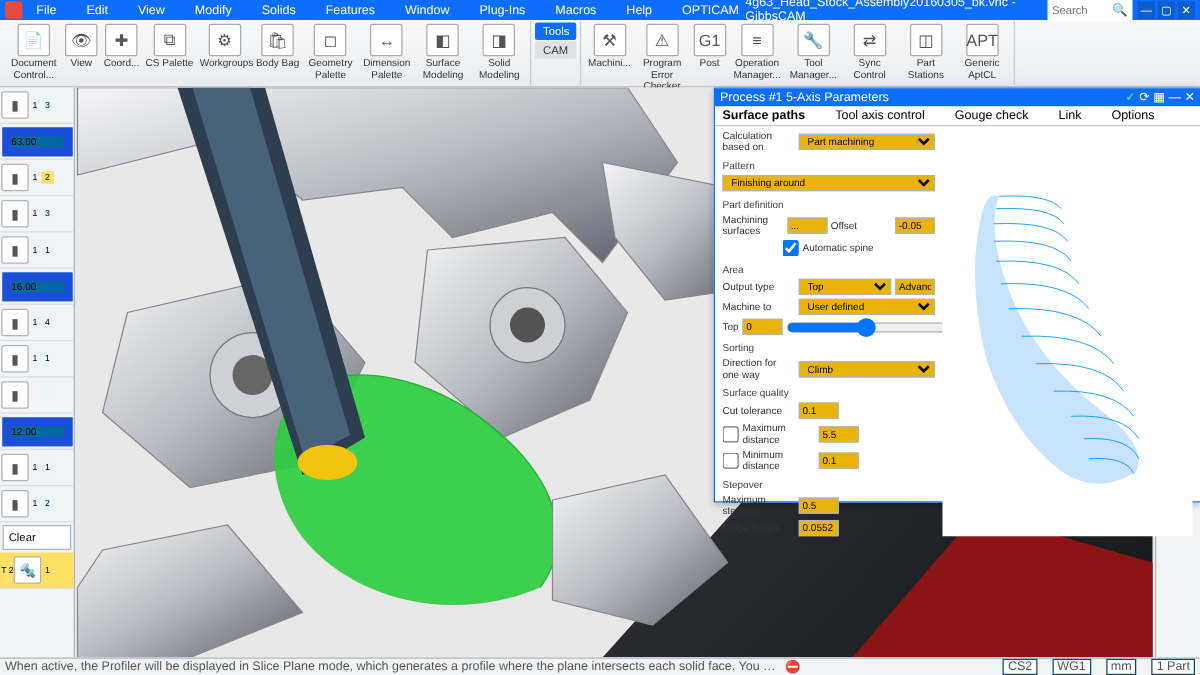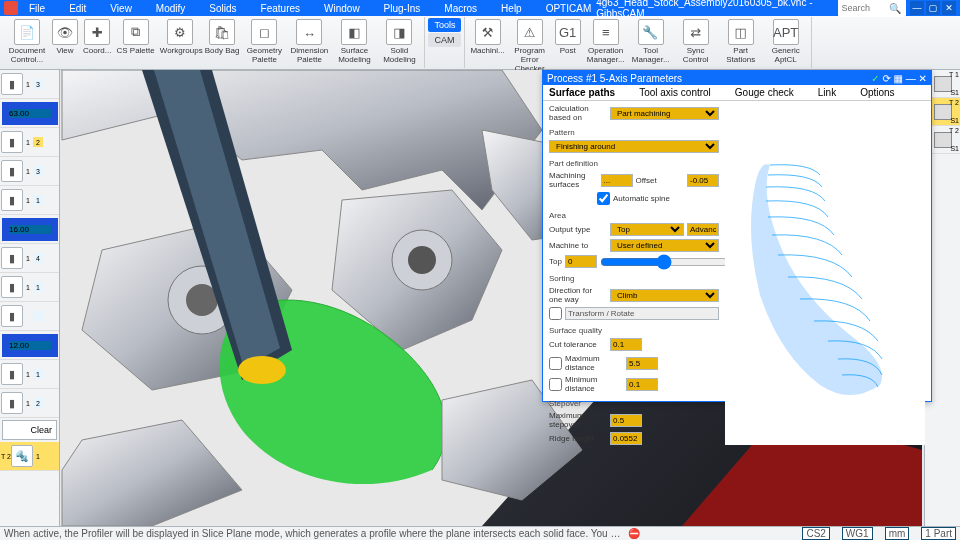--- a/index.html
+++ b/index.html
@@ -20,29 +20,29 @@
 .ribbon-btn .lbl{font-size:8px;color:#333;text-align:center;line-height:9px;max-width:40px}
 .ribbon-row{display:flex;gap:1px}
 .ribbon-tab{background:#0d6efd;color:#fff;padding:2px 6px;font-size:9px;border-radius:2px}
 .ribbon-tab.inactive{background:#dee2e6;color:#333}
 .main{position:absolute;top:70px;left:0;right:0;bottom:14px;display:flex}
 .left-tools{width:60px;background:#f1f3f5;border-right:1px solid #adb5bd;display:flex;flex-direction:column}
 .tool-row{height:29px;display:flex;align-items:center;border-bottom:1px solid #ddd;padding:1px}
 .tool-row .tico{width:22px;height:22px;background:#fff;border:1px solid #adb5bd;border-radius:2px;display:flex;align-items:center;justify-content:center;font-size:11px;color:#555}
 .tool-row .tval{flex:1;font-size:8px;background:#0369a1;border:7px solid #1d4ed8;margin-left:1px}
 .tool-row .tbadge{width:10px;height:10px;font-size:7px;display:flex;align-items:center;justify-content:center}
-.clear-btn{text-align:right;padding:4px;border:1px solid #adb5bd;background:#fff;margin:2px;font-size:9px}
+.clear-btn{text-align:left;padding:4px;border:1px solid #adb5bd;background:#fff;margin:2px;font-size:9px}
 .viewport{flex:1;background:#e8e8e8;position:relative;overflow:hidden}
 .viewport svg{width:100%;height:100%}
 .right-tools{width:36px;background:#f1f3f5;border-left:1px solid #adb5bd;display:flex;flex-direction:column}
 .rtool{height:28px;border-bottom:1px solid #ddd;display:flex;align-items:center;justify-content:center;position:relative}
 .rtool .tnum{position:absolute;top:1px;left:1px;font-size:7px}
 .rtool .tchip{width:18px;height:16px;background:#ddd;border:1px solid #888}
 .rtool.yellow{background:#ffe066}
-.dialog{position:absolute;top:70px;left:542px;width:390px;height:332px;background:#fff;border:1px solid #0d6efd;box-shadow:0 2px 6px rgba(0,0,0,.25)}
+.dialog{position:absolute;top:70px;left:571px;width:390px;height:332px;background:#fff;border:1px solid #0d6efd;box-shadow:0 2px 6px rgba(0,0,0,.25)}
 .dialog-title{height:14px;background:#0d6efd;color:#fff;font-size:9px;padding:1px 4px;display:flex;justify-content:space-between;align-items:center}
 .dialog-tabs{display:flex;gap:24px;padding:2px 6px;border-bottom:1px solid #ccc;font-size:8px}
 .dialog-body{display:flex;padding:3px 6px;gap:6px}
 .dialog-form{width:170px;display:flex;flex-direction:column;gap:3px;font-size:8px}
 .form-row{display:flex;align-items:center;gap:3px}
 .form-row label{width:58px;font-size:8px;color:#333}
 .form-row select,.form-row input[type=text]{flex:1;border:1px solid #adb5bd;height:13px;font-size:8px;padding:0 2px;background:#eab308}
 .form-row input[type=text].sm{width:32px;flex:none}
 .section-title{font-size:8px;color:#444;margin-top:3px}
 .dialog-preview{flex:1;background:#fff;display:flex;align-items:center;justify-content:center}
@@ -344,24 +344,20 @@
           <label>Top</label>
           <input type="text" class="sm" value="0" style="">
           <input type="range" style="flex: 1 1 0%; height: 10px;" value="50">
           <input type="text" class="sm" value="100" style="">
         </div>
       <div class="section-title">Sorting</div>
       <div class="form-row">
           <label>Direction for one way</label>
           <select><option>Climb</option></select>
         </div>
-      <div class="form-row" style="justify-content:flex-end">
-          <input type="checkbox" style="">
-          <input type="text" disabled="" style="width: 80px; background: rgb(238, 238, 238);" value="Transform / Rotate">
-        </div>
       <div class="section-title">Surface quality</div>
       <div class="form-row">
           <label>Cut tolerance</label>
           <input type="text" class="sm" value="0.1" style="">
         </div>
       <div class="form-row">
           <input type="checkbox" style="">
           <label>Maximum distance</label>
           <input type="text" class="sm" value="5.5" style="">
         </div>

